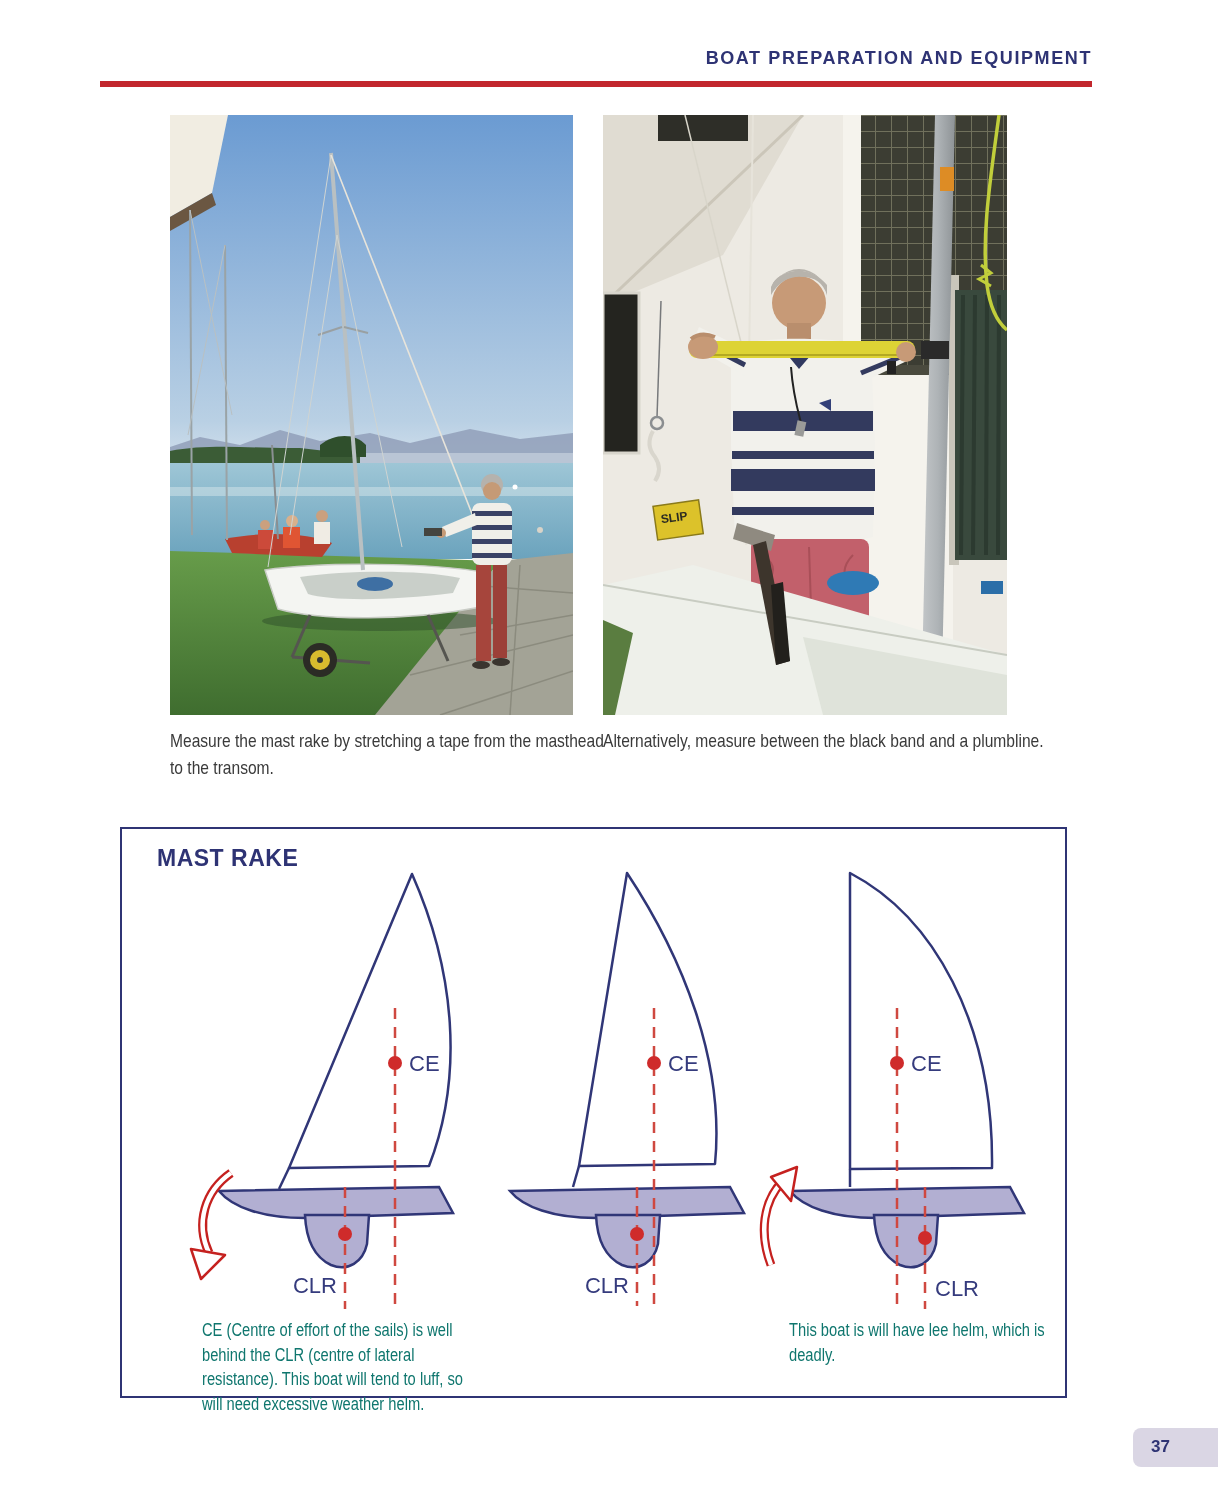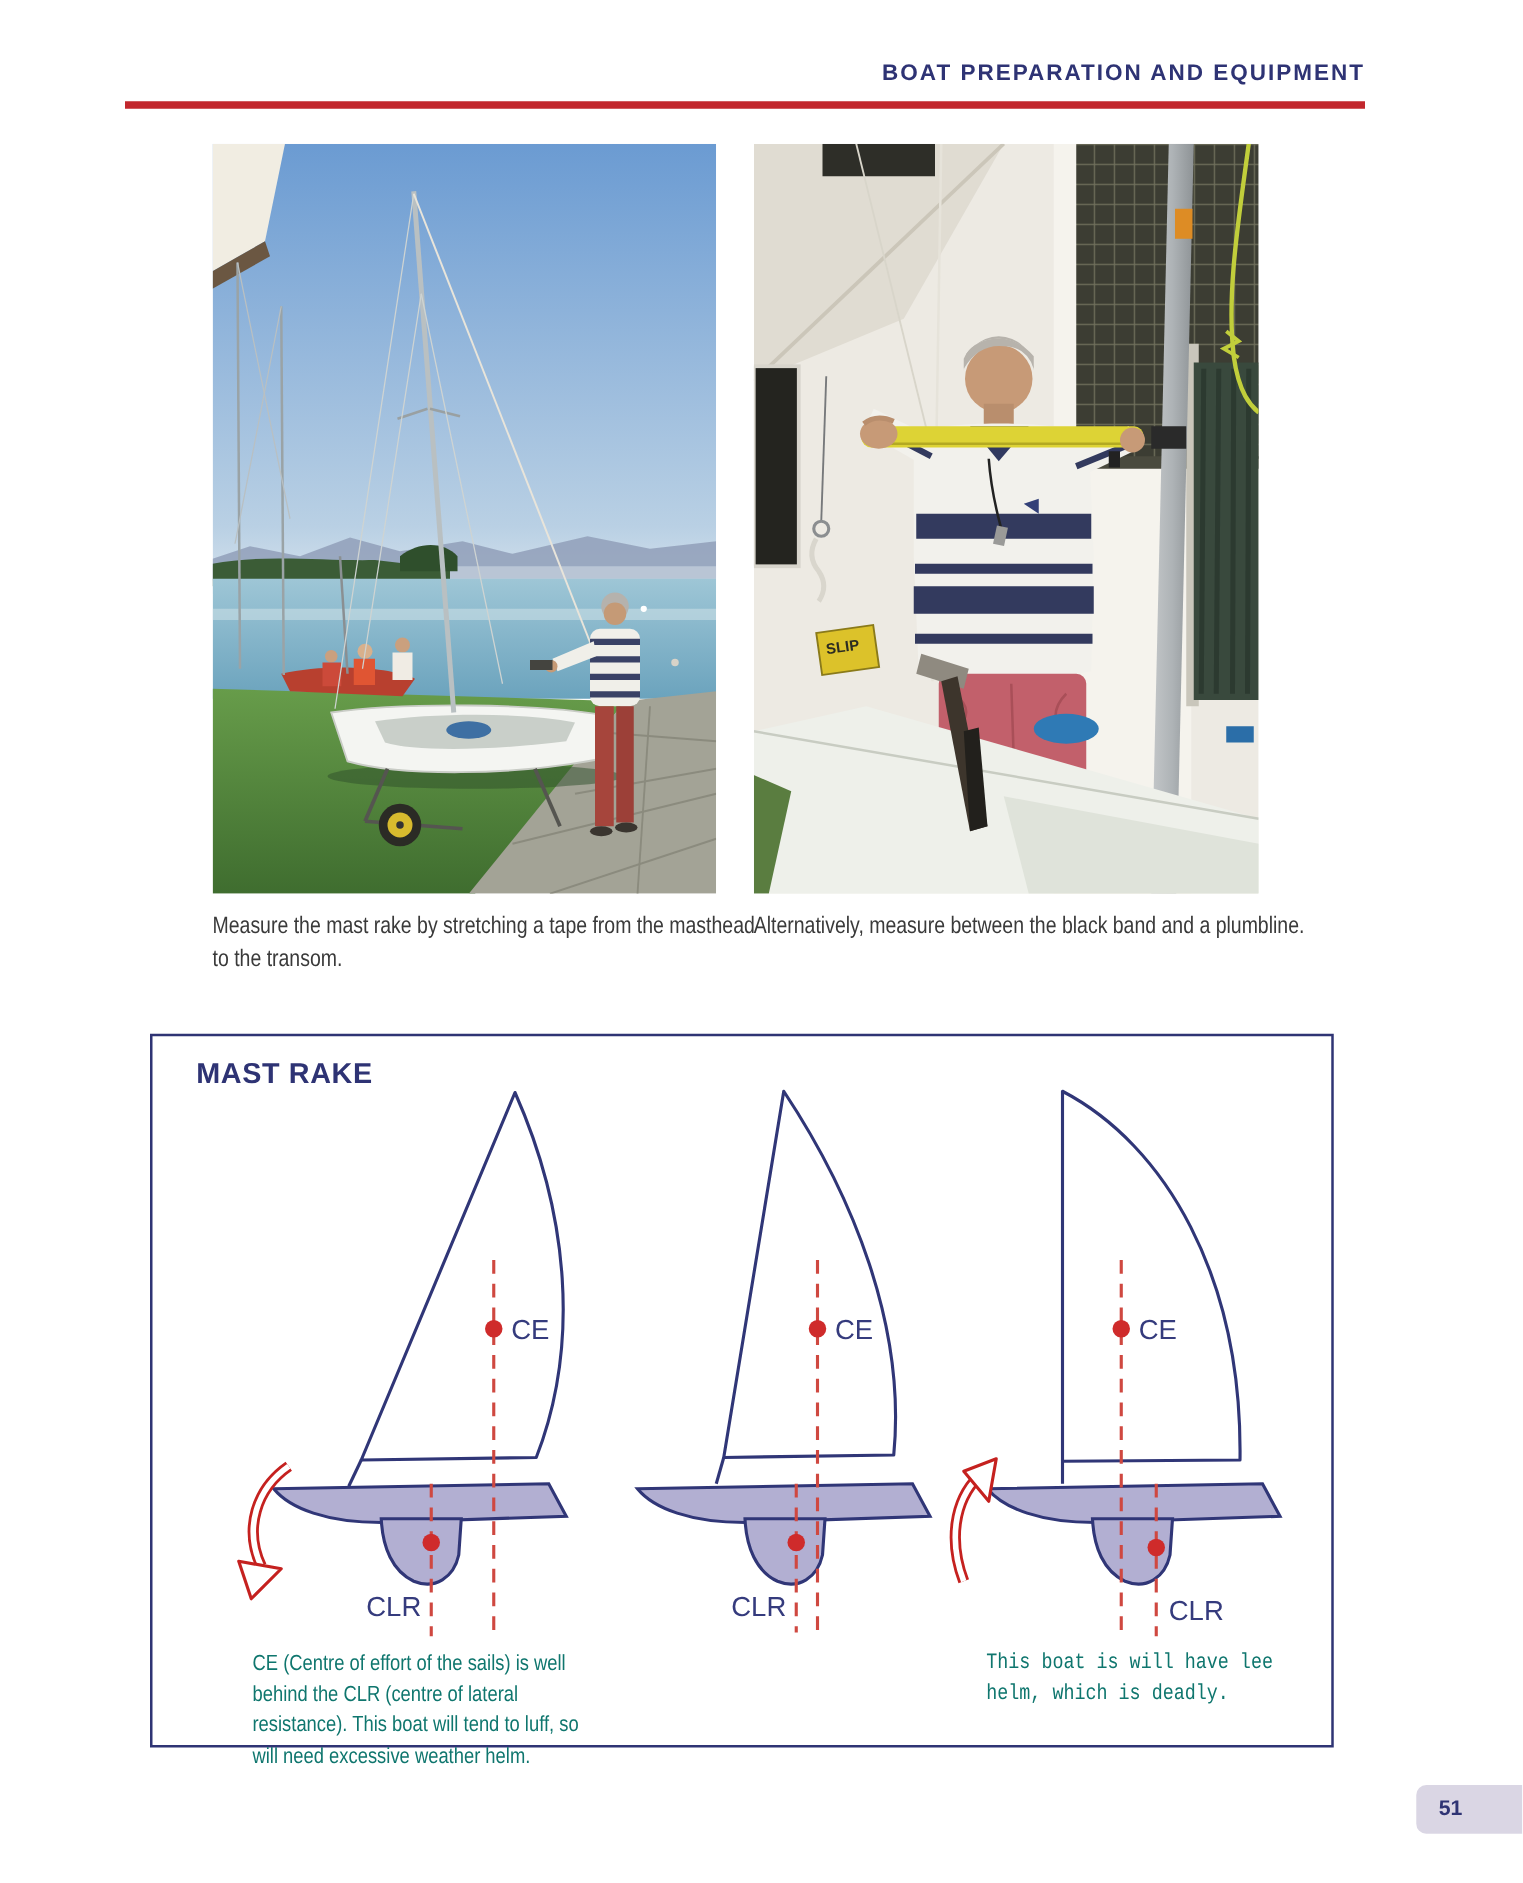--- a/index.html
+++ b/index.html
@@ -22,21 +22,21 @@
   
   .rake-box{position:absolute;left:120px;top:827px;width:947px;height:571px;
         border:2.5px solid #2f3474;box-sizing:border-box;background:transparent;}
   .rake-title{position:absolute;left:35px;top:16px;font-size:23px;font-weight:bold;
         letter-spacing:0.5px;color:#2e3374;}
   .diagram{position:absolute;top:32px;width:310px;height:480px;}
   .diag-1{left:45px;} .diag-2{left:355px;} .diag-3{left:635px;}
   .diag-caption{position:absolute;color:#0f766e;font-size:17.5px;line-height:24.5px;}
   .diag-cap-1{left:80px;top:489px;}
   .diag-cap-2{left:382px;top:489px;}
-  .diag-cap-3{left:667px;top:489px;font-family:Liberation Mono, monospace;}
+  .diag-cap-3{left:667px;top:489px;}
   .diag-caption .cond{transform:scaleX(0.84);}
   .w1{width:336px;} .w2{width:316px;} .w3{width:312px;}
   svg text.pt-label{font-family:"Liberation Sans",sans-serif;font-size:22px;fill:#353b7d;}
   
   .watermark{position:absolute;left:0;top:1326px;width:1218px;height:180px;pointer-events:none;}
   .wm-sun{position:absolute;left:-8px;top:4px;}
   .wm-text{position:absolute;left:188px;top:12px;white-space:nowrap;
         font-family:"Liberation Serif",serif;font-weight:bold;font-size:130px;line-height:130px;
         letter-spacing:2px;transform:scaleX(0.80);transform-origin:0 0;}
   .wm-outline{color:transparent;-webkit-text-stroke:4px #68aacd;}
@@ -299,16 +299,16 @@
     <div class="diag-caption diag-cap-1">
       <span class="cond w1">CE (Centre of effort of the sails) is well behind the CLR (centre of lateral resistance). This boat will tend to luff, so will need excessive weather helm.</span>
     </div>
     <div class="diag-caption diag-cap-3">
       <span class="cond w3">This boat is will have lee helm, which is deadly.</span>
     </div>
   </section>
 
 
   <div class="page-tab">
-    <span class="page-num">51</span>
+    <span class="page-num">37</span>
   </div>
 
 </div>
 
 </body></html>

